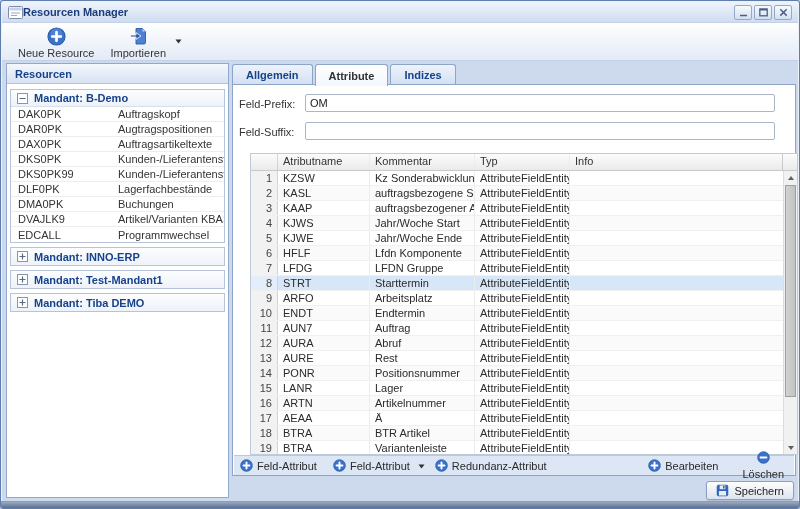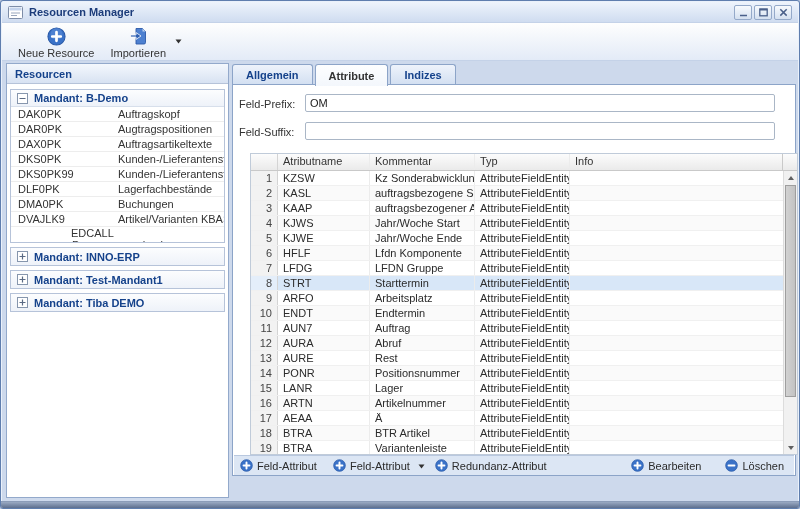--- a/index.html
+++ b/index.html
@@ -1,38 +1,38 @@
 <!DOCTYPE html>
 <html><head>
 <meta charset="utf-8">
 <style>
   * { margin:0; padding:0; box-sizing:border-box; }
   html,body { width:800px; height:509px; font-family:"Liberation Sans","DejaVu Sans",sans-serif; font-size:11px; color:#2b2b2b; background:#b8c6dd; }
   .window { position:absolute; left:0; top:0; width:800px; height:509px; background:#cdd9ec; border:1px solid #5f7eae; border-radius:3px; overflow:hidden; box-shadow:inset 0 0 0 1px #eaf1fb; }
 
   
   .titlebar { position:absolute; left:1px; top:1px; right:1px; height:21px; background:linear-gradient(#eef4fc,#cfdcf0); display:flex; align-items:center; padding:0 6px; border-bottom:1px solid #c4d2e8; }
-  .titlebar .app-title { font-weight:bold; color:#1c3c7a; margin-left:6px; }
+  .titlebar .app-title { font-weight:bold; color:#1c3c7a; }
   .win-controls { margin-left:auto; display:flex; gap:2px; }
   .win-btn { width:18px; height:15px; border:1px solid #94a9c9; border-radius:2px; background:linear-gradient(#f7fafd,#d4e0f0); display:flex; align-items:center; justify-content:center; cursor:default; }
 
   
   .toolbar { position:absolute; left:1px; top:22px; right:1px; height:38px; background:linear-gradient(#fefefe,#e3ebf7); border-bottom:1px solid #c4d2e8; display:flex; align-items:flex-start; padding:2px 8px; }
   .tool-btn { display:flex; flex-direction:column; align-items:center; justify-content:center; padding:1px 8px 0; height:34px; border-radius:2px; }
   .tool-btn .tb-label { margin-top:1px; color:#333; }
   .tb-caret { margin:14px 0 0 1px; }
 
   
   .sidebar { position:absolute; left:5px; top:62px; width:223px; height:435px; background:#fff; border:1px solid #93a9cb; }
   .sidebar-header { height:20px; background:linear-gradient(#f4f8fd,#d8e2f2); border-bottom:1px solid #b6c3d9; display:flex; align-items:center; padding:0 8px; font-weight:bold; color:#15428b; }
   .sb-groups { padding-top:5px; }
   .sb-group { margin:0 3px 4px; border:1px solid #b6c3d9; background:#fff; }
   .sb-group-header { height:17px; display:flex; align-items:center; gap:6px; padding:0 6px; background:linear-gradient(#fcfdfe,#eef2f9); font-weight:bold; color:#15428b; cursor:default; }
   .sb-item { height:15px; display:flex; align-items:center; border-bottom:1px solid #ededed; cursor:default; }
-  .sb-item:last-child { border-bottom:none;flex-direction:column; }
+  .sb-item:last-child { border-bottom:none; }
   .si-code { width:107px; padding-left:7px; color:#333; overflow:hidden; white-space:nowrap; }
   .si-desc { flex:1; color:#333; overflow:hidden; white-space:nowrap; }
 
   
   .tabstrip { position:absolute; left:231px; top:62px; height:22px; display:flex; align-items:flex-end; }
   .tab { height:21px; display:inline-flex; align-items:center; padding:0 13px; margin-right:2px; border:1px solid #8ca4c8; border-bottom:none; border-radius:3px 3px 0 0; background:linear-gradient(#eef3fb,#d2dff1); color:#15428b; font-weight:bold; cursor:default; }
   .tab.active { background:linear-gradient(#fdfeff,#f3f7fc); color:#333; height:22px; margin-bottom:-1px; z-index:3; position:relative; }
 
   
   .panel { position:absolute; left:231px; top:83px; width:564px; height:392px; background:#fff; border:1px solid #8ca4c8; z-index:2; }
@@ -63,21 +63,21 @@
   .vs-up { top:0; } .vs-down { bottom:0; }
   .tri-up { width:0; height:0; border-left:3px solid transparent; border-right:3px solid transparent; border-bottom:4px solid #606060; }
   .tri-down { width:0; height:0; border-left:3px solid transparent; border-right:3px solid transparent; border-top:4px solid #606060; }
   .vs-thumb { position:absolute; left:1px; width:11px; top:14px; height:212px; background:linear-gradient(90deg,#d2d2d2,#c2c2c2); border:1px solid #9e9e9e; }
 
   
   .grid-toolbar { position:absolute; left:1px; right:1px; top:370px; height:20px; background:#dce6f4; border-top:1px solid #b9c8df; display:flex; align-items:center; padding:0 6px; }
   .gt-btn { display:inline-flex; align-items:center; gap:4px; margin-right:16px; color:#2b2b2b; cursor:default; }
   .gt-right { margin-left:auto; display:flex; align-items:center; }
   .gt-right .gt-btn { margin-right:24px; }
-  .gt-right .gt-btn:last-child { margin-right:4px; }
+  .gt-right .gt-btn:last-child { margin-right:4px;flex-direction:column; }
   .gt-caret { margin:2px 10px 0 -8px; }
 
   
   .bottombar { position:absolute; left:231px; right:5px; top:478px; height:23px; display:flex; align-items:center; justify-content:flex-end; }
   .save-btn { display:inline-flex; align-items:center; gap:5px; height:19px; padding:0 9px; border:1px solid #8aa0c2; border-radius:3px; background:linear-gradient(#fdfdfe,#dde4ef); color:#222; box-shadow:0 1px 1px rgba(90,110,140,.25); cursor:default; }
 
   .bottom-edge { position:absolute; left:0; right:0; bottom:0; height:7px; background:linear-gradient(#9aaac3,#5d6f8e); border-top:1px solid #8b9cb8; }
 
   .ic { display:inline-flex; align-items:center; justify-content:center; }
 </style>
@@ -455,15 +455,28 @@
                 <circle cx="8" cy="8" r="7.2" fill="#3a72c8" stroke="#2a5aa8" stroke-width="0.9"></circle>
                 <path d="M4.4 8h7.2" stroke="#fff" stroke-width="2.4" stroke-linecap="round"></path>
               </svg>
             </span>
           <span>Löschen</span>
         </div>
       </div>
     </div>
   </div>
 
+  <div class="bottombar">
+    <div class="save-btn">
+      <span class="ic">
+          <svg width="13" height="13" viewBox="0 0 16 16">
+            <rect x="1.5" y="1.5" width="13" height="13" rx="1.5" fill="#2f66bb" stroke="#24509a"></rect>
+            <rect x="4.5" y="1.8" width="7" height="4.6" fill="#e8eef8"></rect>
+            <rect x="8.6" y="2.4" width="1.9" height="3.2" fill="#2f66bb"></rect>
+            <rect x="3.6" y="8.6" width="8.8" height="5.6" fill="#e8eef8"></rect>
+          </svg>
+        </span>
+      <span>Speichern</span>
+    </div>
+  </div>
 
   <div class="bottom-edge"></div>
 </div>
 
 </body></html>

